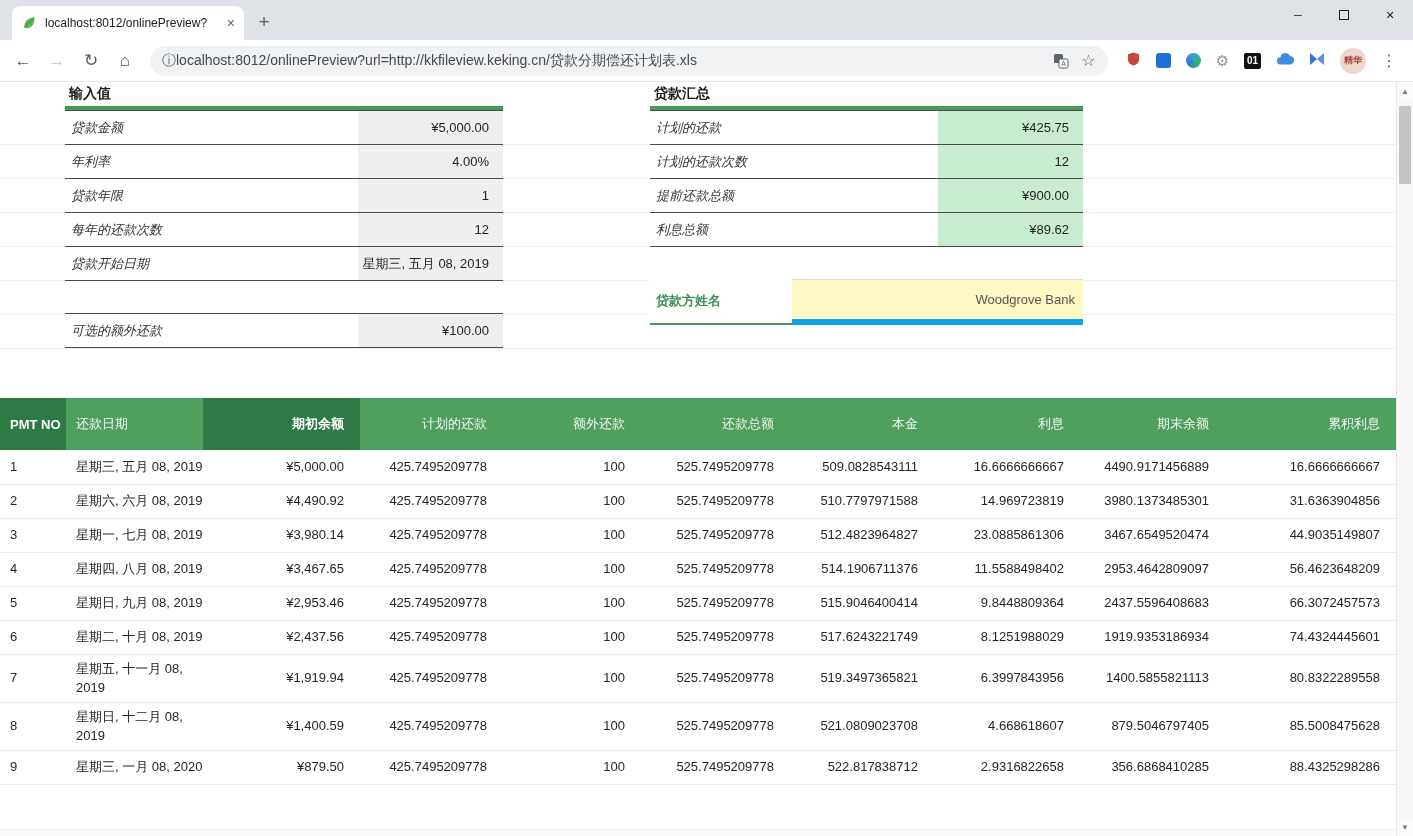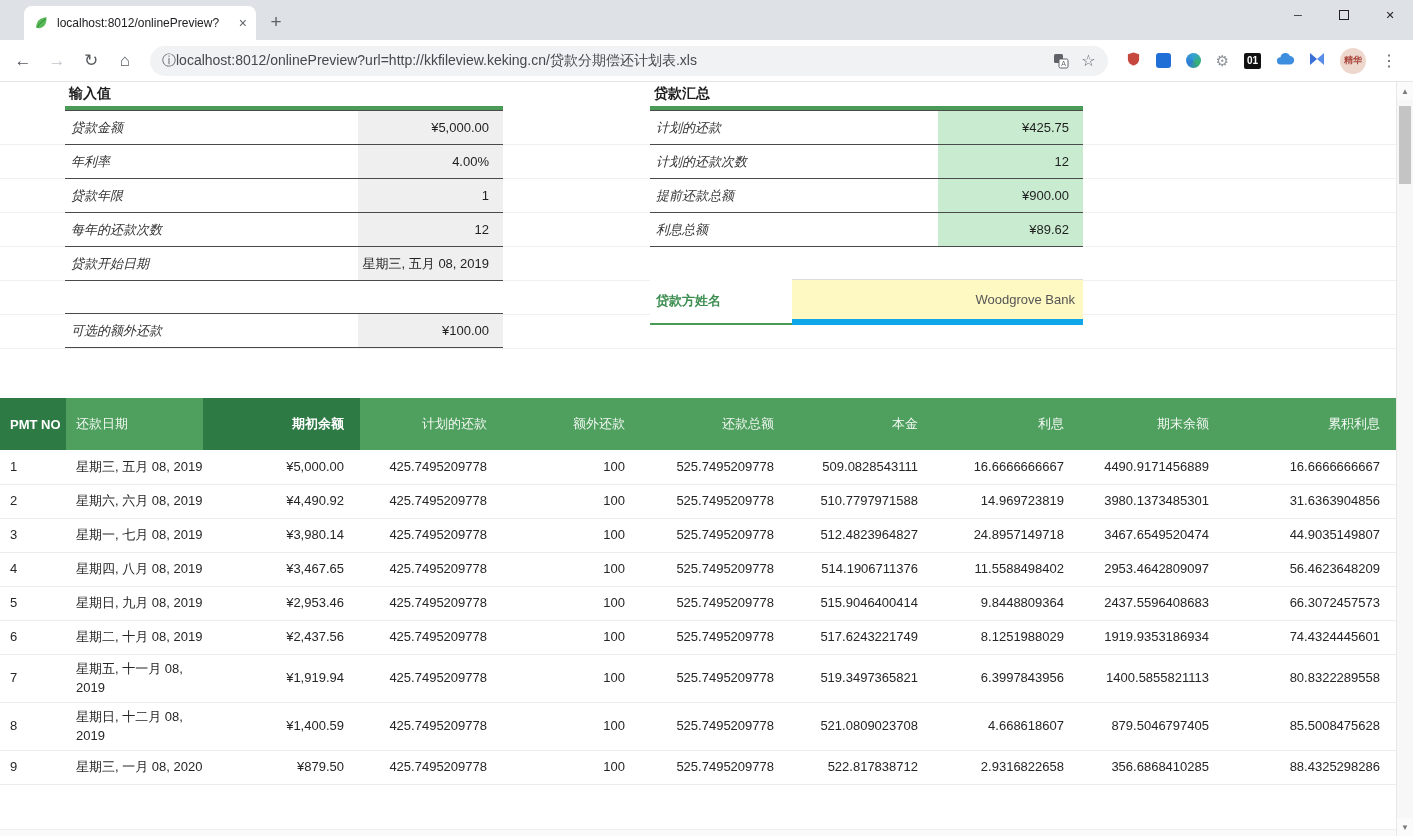--- a/index.html
+++ b/index.html
@@ -3,21 +3,21 @@
 <meta charset="utf-8">
 <style>
   * { margin:0; padding:0; box-sizing:border-box; }
   html,body { width:1413px; height:836px; overflow:hidden;
     font-family:"Liberation Sans", sans-serif; background:#fff; }
 
   
   .tabstrip { height:40px; background:#dee1e6; position:relative;
     display:flex; align-items:flex-end; }
   .tab { width:232px; height:34px; background:#fff; border-radius:8px 8px 0 0;
-    margin-left:24px; display:flex; align-items:center; padding:0 9px; gap:8px; }
+    margin-left:12px; display:flex; align-items:center; padding:0 9px; gap:8px; }
   .favicon { width:16px; height:16px; flex:0 0 16px; }
   .tab-title { flex:1; font-size:12px; color:#202124; white-space:nowrap; overflow:hidden; }
   .tab-close { font-size:14px; color:#5f6368; cursor:default; }
   .new-tab { width:28px; height:28px; margin:0 0 4px 6px; display:flex;
     align-items:center; justify-content:center; font-size:19px; color:#5f6368; }
   .win-controls { position:absolute; top:0; right:0; height:30px; display:flex; }
   .win-btn { width:46px; height:30px; display:flex; align-items:center;
     justify-content:center; font-size:11px; color:#202124; }
   .max-glyph { width:10px; height:10px; border:1.2px solid #202124; display:block; }
 
@@ -298,21 +298,21 @@
             <td class="a-r">31.6363904856</td>
           </tr>
           <tr>
             <td class="a-l">3</td>
             <td class="a-l">星期一, 七月 08, 2019</td>
             <td class="a-r">¥3,980.14</td>
             <td class="a-r">425.7495209778</td>
             <td class="a-r">100</td>
             <td class="a-r">525.7495209778</td>
             <td class="a-r">512.4823964827</td>
-            <td class="a-r">24.8957149718</td>
+            <td class="a-r">23.0885861306</td>
             <td class="a-r">3467.6549520474</td>
             <td class="a-r">44.9035149807</td>
           </tr>
           <tr>
             <td class="a-l">4</td>
             <td class="a-l">星期四, 八月 08, 2019</td>
             <td class="a-r">¥3,467.65</td>
             <td class="a-r">425.7495209778</td>
             <td class="a-r">100</td>
             <td class="a-r">525.7495209778</td>

